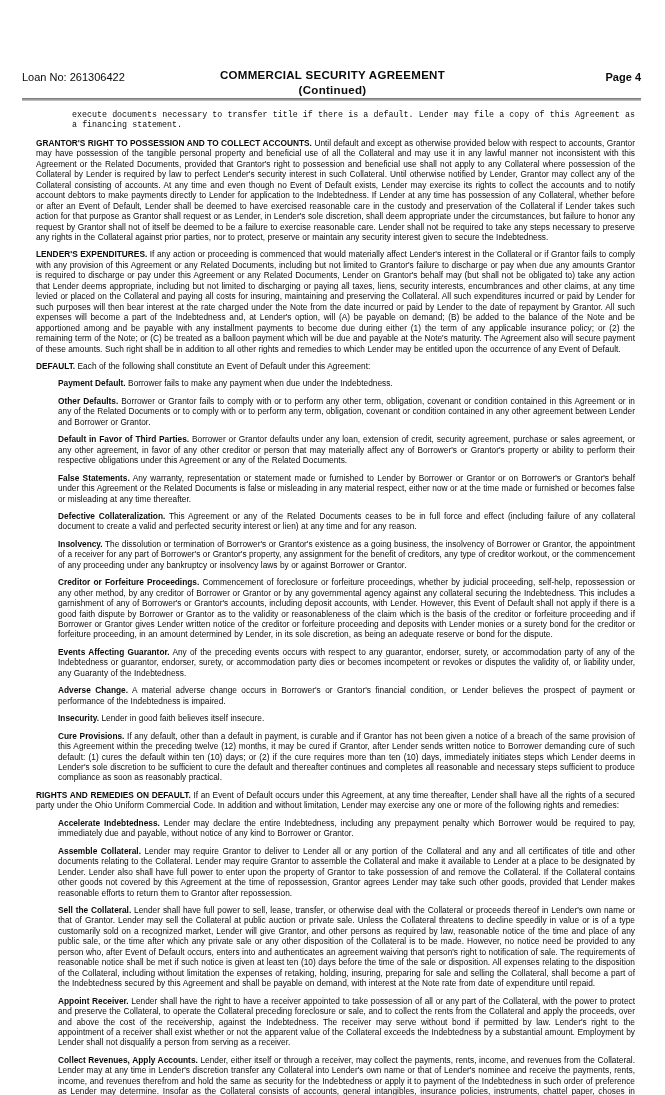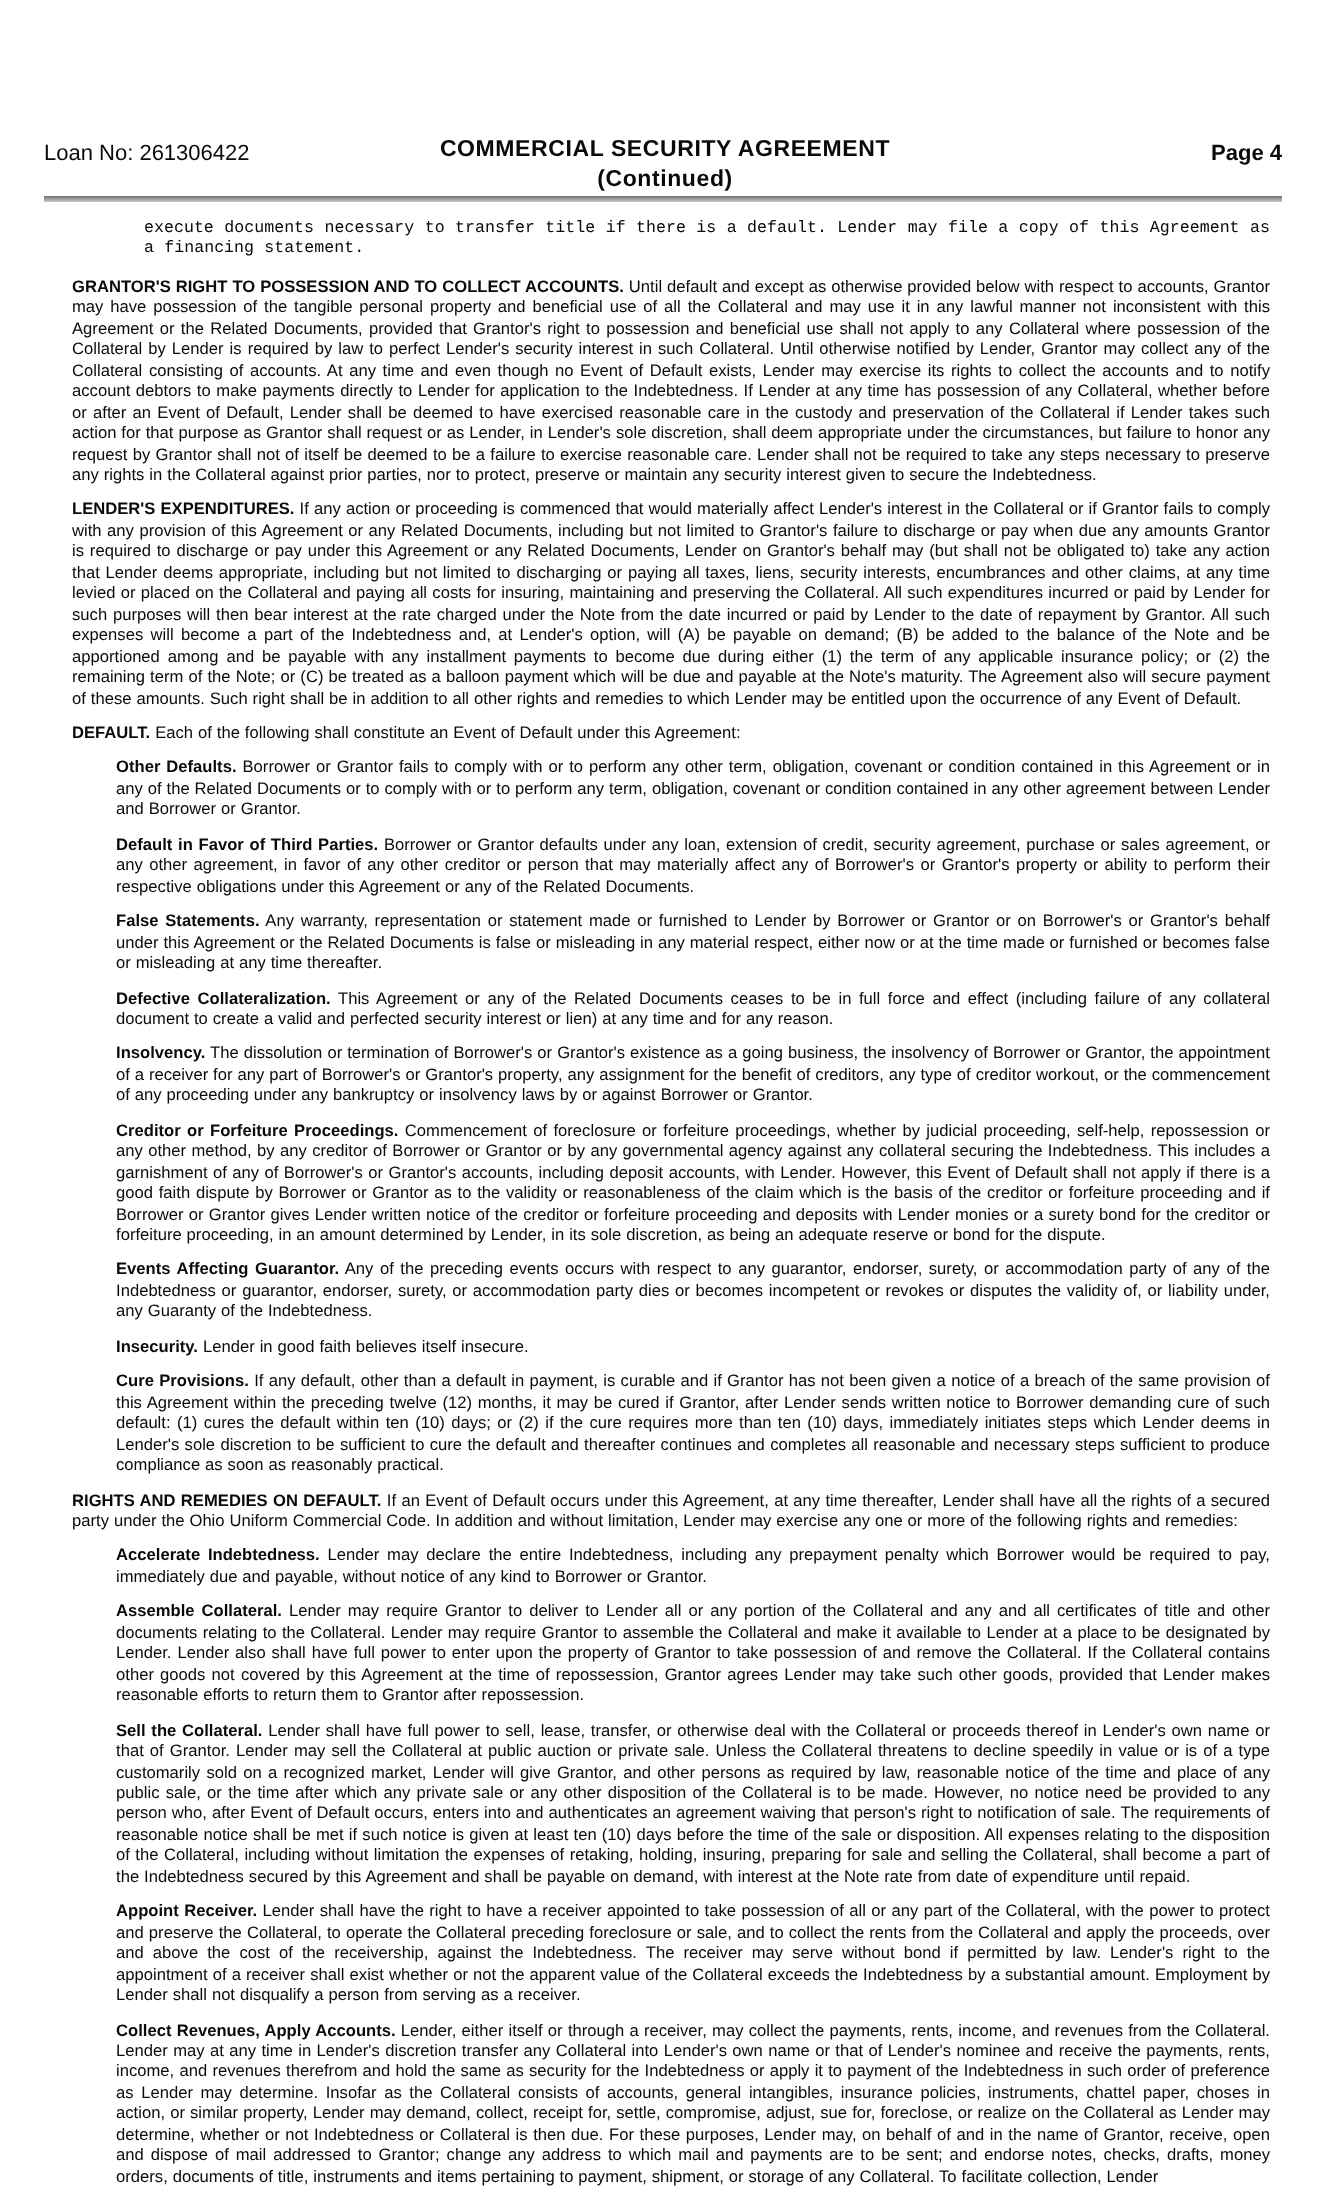--- a/index.html
+++ b/index.html
@@ -121,27 +121,29 @@
   </div>
 
   <div class="content">
 
     <p class="lead-indent">execute documents necessary to transfer title if there is a default.  Lender may file a copy of this Agreement as a financing statement.</p>
 
     <div>
         <p class="level-1"><span class="run-head">GRANTOR'S RIGHT TO POSSESSION AND TO COLLECT ACCOUNTS.</span><span>  Until default and except as otherwise provided below with respect to accounts, Grantor may have possession of the tangible personal property and beneficial use of all the Collateral and may use it in any lawful manner not inconsistent with this Agreement or the Related Documents, provided that Grantor's right to possession and beneficial use shall not apply to any Collateral where possession of the Collateral by Lender is required by law to perfect Lender's security interest in such Collateral. Until otherwise notified by Lender, Grantor may collect any of the Collateral consisting of accounts.  At any time and even though no Event of Default exists, Lender may exercise its rights to collect the accounts and to notify account debtors to make payments directly to Lender for application to the Indebtedness.  If Lender at any time has possession of any Collateral, whether before or after an Event of Default, Lender shall be deemed to have exercised reasonable care in the custody and preservation of the Collateral if Lender takes such action for that purpose as Grantor shall request or as Lender, in Lender's sole discretion, shall deem appropriate under the circumstances, but failure to honor any request by Grantor shall not of itself be deemed to be a failure to exercise reasonable care.  Lender shall not be required to take any steps necessary to preserve any rights in the Collateral against prior parties, nor to protect, preserve or maintain any security interest given to secure the Indebtedness.</span></p>
         <p class="level-1"><span class="run-head">LENDER'S EXPENDITURES.</span><span>  If any action or proceeding is commenced that would materially affect Lender's interest in the Collateral or if Grantor fails to comply with any provision of this Agreement or any Related Documents, including but not limited to Grantor's failure to discharge or pay when due any amounts Grantor is required to discharge or pay under this Agreement or any Related Documents, Lender on Grantor's behalf may (but shall not be obligated to) take any action that Lender deems appropriate, including but not limited to discharging or paying all taxes, liens, security interests, encumbrances and other claims, at any time levied or placed on the Collateral and paying all costs for insuring, maintaining and preserving the Collateral.  All such expenditures incurred or paid by Lender for such purposes will then bear interest at the rate charged under the Note from the date incurred or paid by Lender to the date of repayment by Grantor.  All such expenses will become a part of the Indebtedness and, at Lender's option, will  (A)  be payable on demand;  (B)  be added to the balance of the Note and be apportioned among and be payable with any installment payments to become due during either  (1)  the term of any applicable insurance policy; or  (2)  the remaining term of the Note; or  (C)  be treated as a balloon payment which will be due and payable at the Note's maturity.  The Agreement also will secure payment of these amounts.  Such right shall be in addition to all other rights and remedies to which Lender may be entitled upon the occurrence of any Event of Default.</span></p>
         <p class="level-1"><span class="run-head">DEFAULT.</span><span>  Each of the following shall constitute an Event of Default under this Agreement:</span></p>
+        <p class="level-2"><span class="run-head">Payment Default.</span><span>  Borrower fails to make any payment when due under the Indebtedness.</span></p>
         <p class="level-2"><span class="run-head">Other Defaults.</span><span>  Borrower or Grantor fails to comply with or to perform any other term, obligation, covenant or condition contained in this Agreement or in any of the Related Documents or to comply with or to perform any term, obligation, covenant or condition contained in any other agreement between Lender and Borrower or Grantor.</span></p>
         <p class="level-2"><span class="run-head">Default in Favor of Third Parties.</span><span>  Borrower or Grantor defaults under any loan, extension of credit, security agreement, purchase or sales agreement, or any other agreement, in favor of any other creditor or person that may materially affect any of Borrower's or Grantor's property or ability to perform their respective obligations under this Agreement or any of the Related Documents.</span></p>
         <p class="level-2"><span class="run-head">False Statements.</span><span>  Any warranty, representation or statement made or furnished to Lender by Borrower or Grantor or on Borrower's or Grantor's behalf under this Agreement or the Related Documents is false or misleading in any material respect, either now or at the time made or furnished or becomes false or misleading at any time thereafter.</span></p>
         <p class="level-2"><span class="run-head">Defective Collateralization.</span><span>  This Agreement or any of the Related Documents ceases to be in full force and effect (including failure of any collateral document to create a valid and perfected security interest or lien) at any time and for any reason.</span></p>
         <p class="level-2"><span class="run-head">Insolvency.</span><span>  The dissolution or termination of Borrower's or Grantor's existence as a going business, the insolvency of Borrower or Grantor, the appointment of a receiver for any part of Borrower's or Grantor's property, any assignment for the benefit of creditors, any type of creditor workout, or the commencement of any proceeding under any bankruptcy or insolvency laws by or against Borrower or Grantor.</span></p>
         <p class="level-2"><span class="run-head">Creditor or Forfeiture Proceedings.</span><span>  Commencement of foreclosure or forfeiture proceedings, whether by judicial proceeding, self-help, repossession or any other method, by any creditor of Borrower or Grantor or by any governmental agency against any collateral securing the Indebtedness.  This includes a garnishment of any of Borrower's or Grantor's accounts, including deposit accounts, with Lender. However, this Event of Default shall not apply if there is a good faith dispute by Borrower or Grantor as to the validity or reasonableness of the claim which is the basis of the creditor or forfeiture proceeding and if Borrower or Grantor gives Lender written notice of the creditor or forfeiture proceeding and deposits with Lender monies or a surety bond for the creditor or forfeiture proceeding, in an amount determined by Lender, in its sole discretion, as being an adequate reserve or bond for the dispute.</span></p>
         <p class="level-2"><span class="run-head">Events Affecting Guarantor.</span><span>  Any of the preceding events occurs with respect to any guarantor, endorser, surety, or accommodation party of any of the Indebtedness or guarantor, endorser, surety, or accommodation party dies or becomes incompetent or revokes or disputes the validity of, or liability under, any Guaranty of the Indebtedness.</span></p>
+        <p class="level-2"><span class="run-head">Adverse Change.</span><span>  A material adverse change occurs in Borrower's or Grantor's financial condition, or Lender believes the prospect of payment or performance of the Indebtedness is impaired.</span></p>
         <p class="level-2"><span class="run-head">Insecurity.</span><span>  Lender in good faith believes itself insecure.</span></p>
         <p class="level-2"><span class="run-head">Cure Provisions.</span><span>  If any default, other than a default in payment, is curable and if Grantor has not been given a notice of a breach of the same provision of this Agreement within the preceding twelve (12) months, it may be cured if Grantor, after Lender sends written notice to Borrower demanding cure of such default:  (1)  cures the default within ten (10) days; or  (2)  if the cure requires more than ten (10) days, immediately initiates steps which Lender deems in Lender's sole discretion to be sufficient to cure the default and thereafter continues and completes all reasonable and necessary steps sufficient to produce compliance as soon as reasonably practical.</span></p>
         <p class="level-1"><span class="run-head">RIGHTS AND REMEDIES ON DEFAULT.</span><span>  If an Event of Default occurs under this Agreement, at any time thereafter, Lender shall have all the rights of a secured party under the Ohio Uniform Commercial Code.  In addition and without limitation, Lender may exercise any one or more of the following rights and remedies:</span></p>
         <p class="level-2"><span class="run-head">Accelerate Indebtedness.</span><span>  Lender may declare the entire Indebtedness, including any prepayment penalty which Borrower would be required to pay, immediately due and payable, without notice of any kind to Borrower or Grantor.</span></p>
         <p class="level-2"><span class="run-head">Assemble Collateral.</span><span>  Lender may require Grantor to deliver to Lender all or any portion of the Collateral and any and all certificates of title and other documents relating to the Collateral.  Lender may require Grantor to assemble the Collateral and make it available to Lender at a place to be designated by Lender.  Lender also shall have full power to enter upon the property of Grantor to take possession of and remove the Collateral.  If the Collateral contains other goods not covered by this Agreement at the time of repossession, Grantor agrees Lender may take such other goods, provided that Lender makes reasonable efforts to return them to Grantor after repossession.</span></p>
         <p class="level-2"><span class="run-head">Sell the Collateral.</span><span>  Lender shall have full power to sell, lease, transfer, or otherwise deal with the Collateral or proceeds thereof in Lender's own name or that of Grantor.  Lender may sell the Collateral at public auction or private sale.  Unless the Collateral threatens to decline speedily in value or is of a type customarily sold on a recognized market, Lender will give Grantor, and other persons as required by law, reasonable notice of the time and place of any public sale, or the time after which any private sale or any other disposition of the Collateral is to be made.  However, no notice need be provided to any person who, after Event of Default occurs, enters into and authenticates an agreement waiving that person's right to notification of sale.  The requirements of reasonable notice shall be met if such notice is given at least ten (10) days before the time of the sale or disposition.  All expenses relating to the disposition of the Collateral, including without limitation the expenses of retaking, holding, insuring, preparing for sale and selling the Collateral, shall become a part of the Indebtedness secured by this Agreement and shall be payable on demand, with interest at the Note rate from date of expenditure until repaid.</span></p>
         <p class="level-2"><span class="run-head">Appoint Receiver.</span><span>  Lender shall have the right to have a receiver appointed to take possession of all or any part of the Collateral, with the power to protect and preserve the Collateral, to operate the Collateral preceding foreclosure or sale, and to collect the rents from the Collateral and apply the proceeds, over and above the cost of the receivership, against the Indebtedness.  The receiver may serve without bond if permitted by law.  Lender's right to the appointment of a receiver shall exist whether or not the apparent value of the Collateral exceeds the Indebtedness by a substantial amount.  Employment by Lender shall not disqualify a person from serving as a receiver.</span></p>
         <p class="level-2"><span class="run-head">Collect Revenues, Apply Accounts.</span><span>  Lender, either itself or through a receiver, may collect the payments, rents, income, and revenues from the Collateral.  Lender may at any time in Lender's discretion transfer any Collateral into Lender's own name or that of Lender's nominee and receive the payments, rents, income, and revenues therefrom and hold the same as security for the Indebtedness or apply it to payment of the Indebtedness in such order of preference as Lender may determine.  Insofar as the Collateral consists of accounts, general intangibles, insurance policies, instruments, chattel paper, choses in action, or similar property, Lender may demand, collect, receipt for, settle, compromise, adjust, sue for, foreclose, or realize on the Collateral as Lender may determine, whether or not Indebtedness or Collateral is then due.  For these purposes, Lender may, on behalf of and in the name of Grantor, receive, open and dispose of mail addressed to Grantor; change any address to which mail and payments are to be sent; and endorse notes, checks, drafts, money orders, documents of title, instruments and items pertaining to payment, shipment, or storage of any Collateral.  To facilitate collection, Lender</span></p>
       </div>
 

